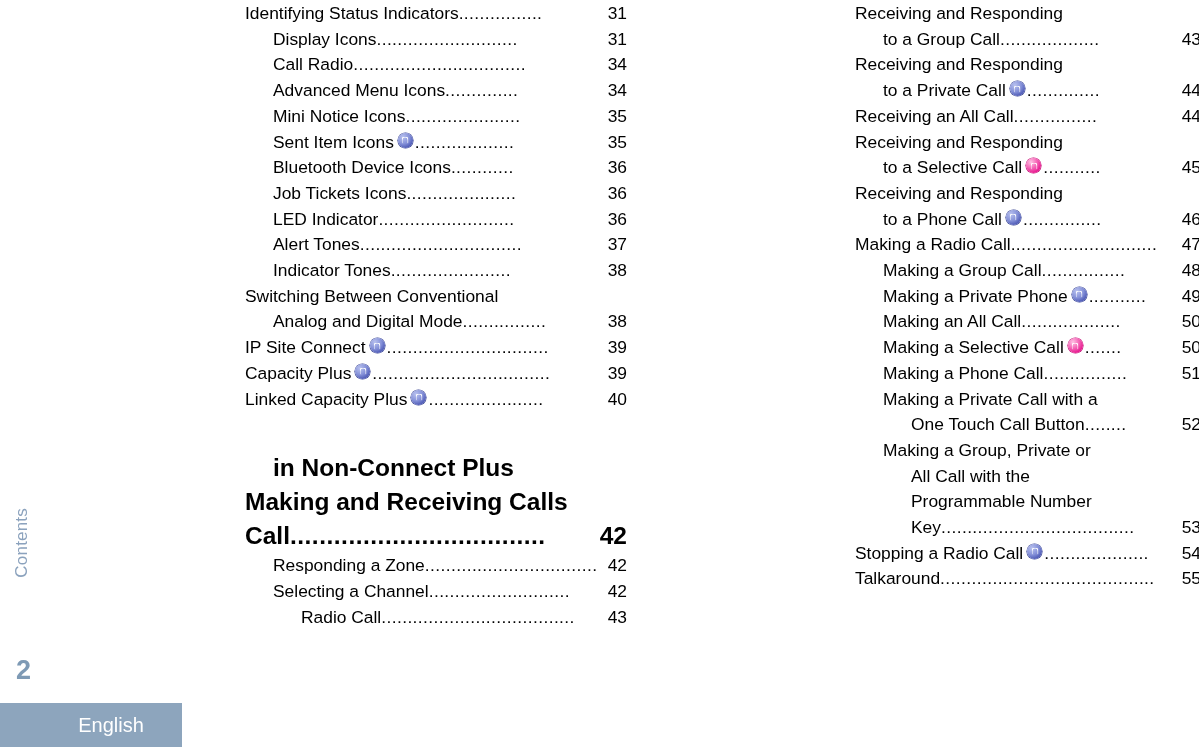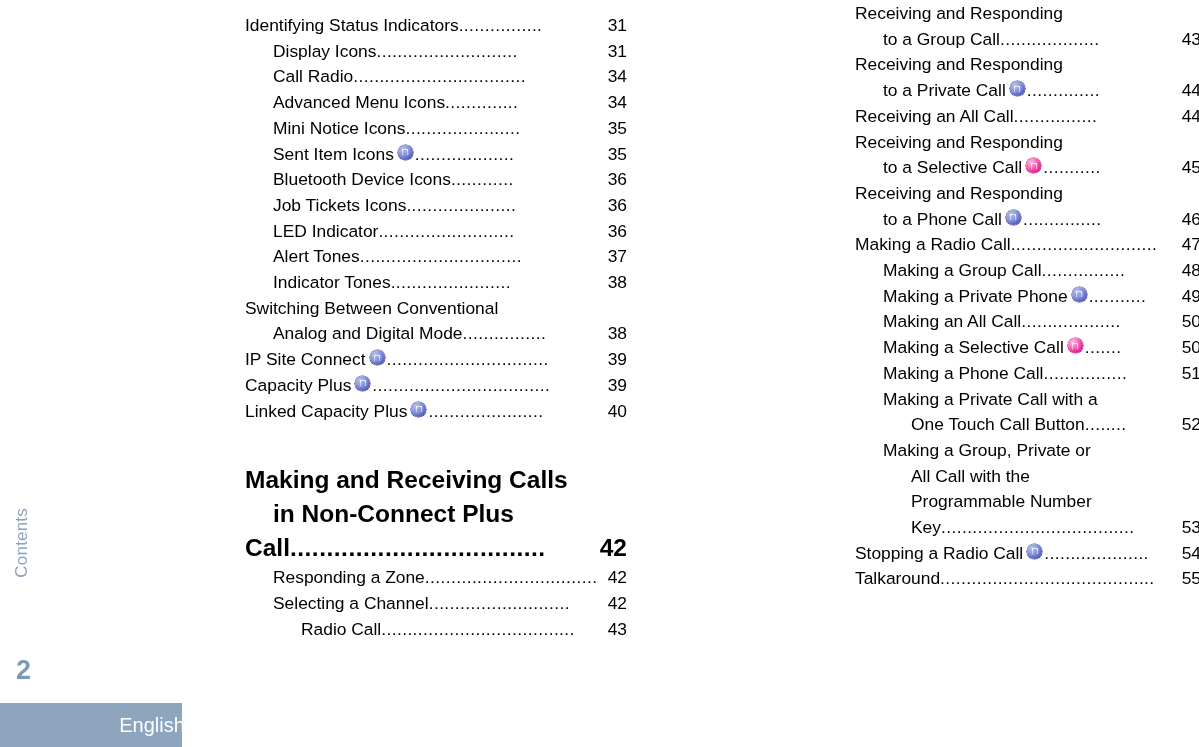--- a/index.html
+++ b/index.html
@@ -52,32 +52,31 @@
     position: absolute;
     left: 0; top: 0;
     width: 182px; height: 44px;
     display: flex;
     align-items: center;
     justify-content: center;
     padding-left: 40px;
     font-size: 20px;
     color: #ffffff;
     font-family: "Liberation Sans", sans-serif;
-    margin-left: 41px;
   }
 
   
   .column {
     position: absolute;
     top: 0;
     font-family: "Liberation Sans", sans-serif;
     font-size: 17.4px;
     color: #000000;
   }
-  #col-left  { left: 245px; width: 382px; padding-top: 1px; margin-top: 12px; }
+  #col-left  { left: 245px; width: 382px; padding-top: 1px; }
   #col-right { left: 855px; width: 346px; padding-top: 1px; }
 
   .entry {
     display: flex;
     align-items: baseline;
     width: 100%;
     line-height: 25.7px;
     white-space: nowrap;
   }
   .entry.lvl1 { padding-left: 0px; }
@@ -234,25 +233,25 @@
         <div class="entry lvl1">
           <span class="label">Linked Capacity Plus</span>
           <span class="ic blue">
             <span class="glyph"></span>
           </span>
           <span class="leader">......................</span>
           <span class="pageno">40</span>
         </div>
       </div>
     <div class="heading-block" id="left-heading">
+        <div class="entry lvl2">
+          <span class="label">in Non-Connect Plus</span>
+        </div>
         <div class="entry">
           <span class="label">Making and Receiving Calls</span>
-        </div>
-        <div class="entry lvl2">
-          <span class="label">in Non-Connect Plus</span>
         </div>
         <div class="entry">
           <span class="label">Call</span>
           <span class="leader">...................................</span>
           <span class="pageno pad">42</span>
         </div>
       </div>
     <div id="left-after">
         <div class="entry lvl2">
           <span class="label">Responding a Zone</span>

